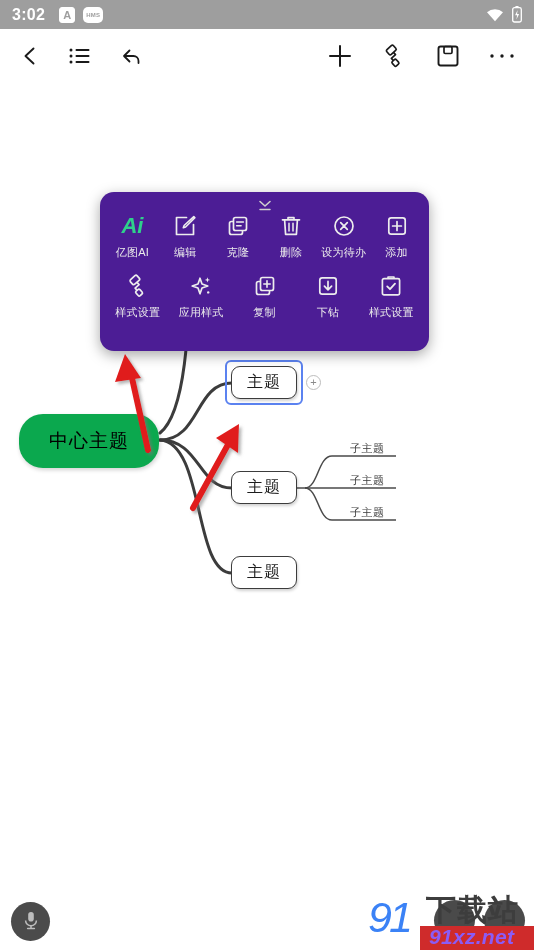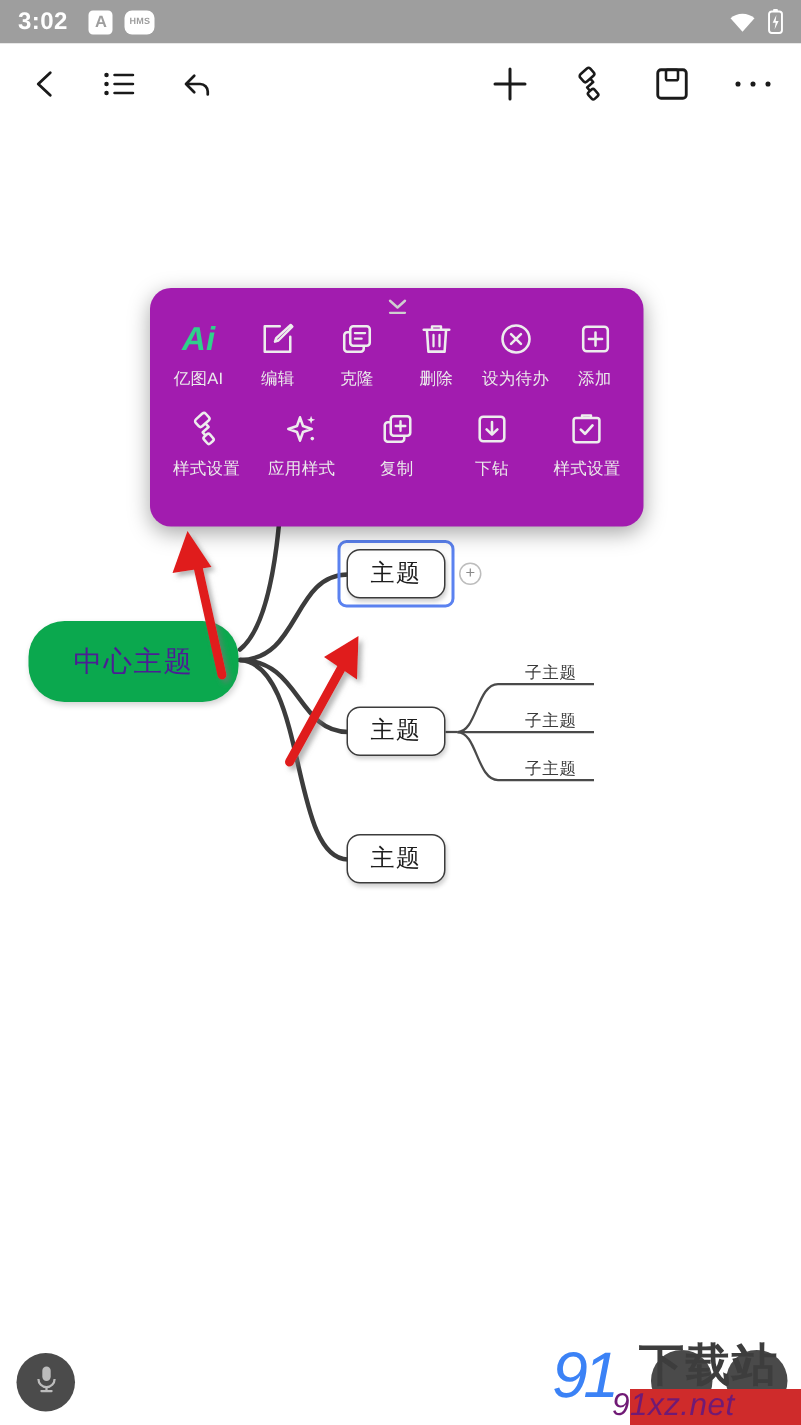--- a/index.html
+++ b/index.html
@@ -56,38 +56,38 @@
     font-size:16px; color:#1d1d1d; letter-spacing:1px;
     box-shadow: 1px 2px 3px rgba(0,0,0,.18);
   }
   .node-sel-ring {
     position:absolute; border:2px solid #5b82f0; border-radius:6px;
     background:transparent;
   }
   .central {
     position:absolute;
     background:#0ba84e; border-radius:24px;
-    color:#4c1d95; font-size:19px; letter-spacing:1px;
+    color:#000000; font-size:19px; letter-spacing:1px;
     display:flex; align-items:center; justify-content:center;
     box-shadow: 1px 2px 4px rgba(0,0,0,.18);
   }
   .subtopic {
     position:absolute; font-size:11px; color:#3a3a3a; letter-spacing:.5px;
     white-space:nowrap;
   }
   .plus-badge {
     position:absolute; width:15px; height:15px; border-radius:50%;
     border:1px solid #bdbdbd; background:#fff; color:#8a8a8a;
     font-size:11px; line-height:13px; text-align:center;
   }
 
   
   .ctx-menu {
     position:absolute; left:100px; top:192px; width:329px; height:159px;
-    background:#a21caf; border-radius:14px;
+    background:#4c1d95; border-radius:14px;
     box-shadow: 0 4px 14px rgba(0,0,0,.35);
     z-index:20;
   }
   .ctx-handle {
     position:absolute; top:6px; left:0; width:100%;
     display:flex; align-items:center; justify-content:center; height:18px;
     cursor:pointer;
   }
   .ctx-row { display:flex; padding:0 6px; }
   .ctx-row.row1 { margin-top:22px; }
@@ -126,22 +126,22 @@
   }
   .wm-cn {
     position:absolute; left:58px; top:2px;
     font-size:30px; font-weight:800; color:#3d3d3d; letter-spacing:1px;
   }
   .wm-band {
     position:absolute; left:52px; top:38px; width:114px; height:24px;
     background:#cf2b2b;
   }
   .wm-url {
-    position:absolute; left:40px; top:37px;
-    font-size:21px; font-weight:400; font-style:italic; color:#701a75;
+    position:absolute; left:61px; top:37px;
+    font-size:21px; font-weight:700; font-style:italic; color:#8b5cf6;
     letter-spacing:.3px; line-height:24px;
   }
 </style>
 </head>
 <body>
 
 <div id="app">
 
   <div class="status-bar">
     <span class="status-time">3:02</span>

